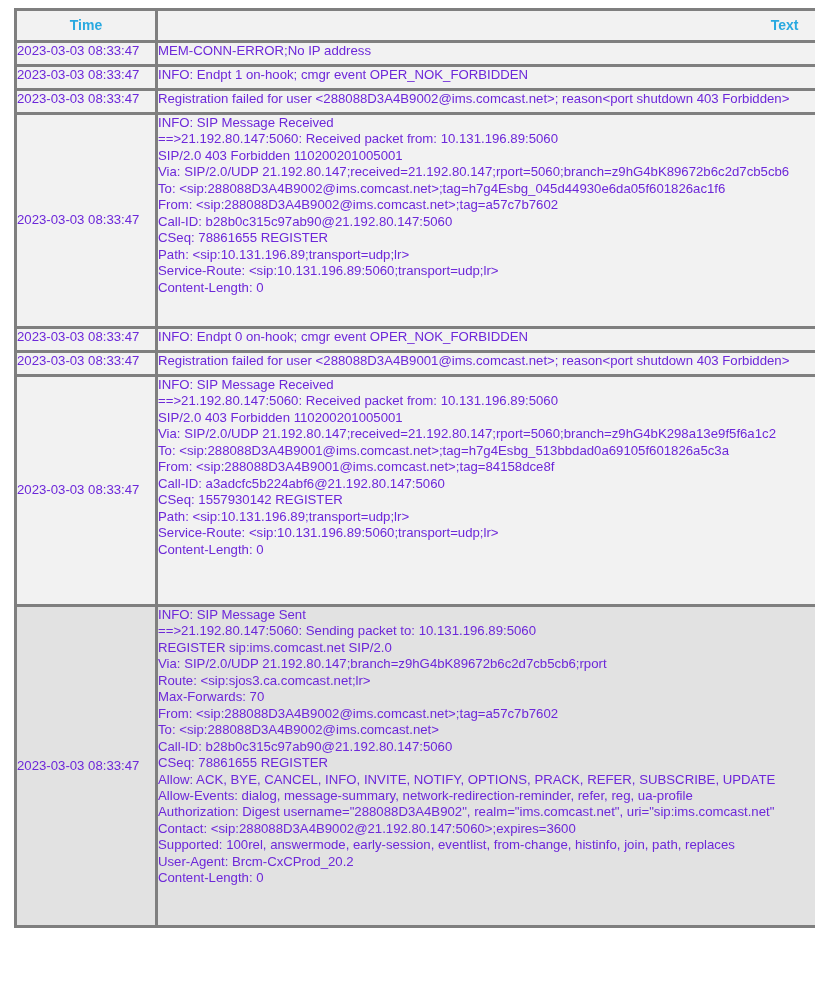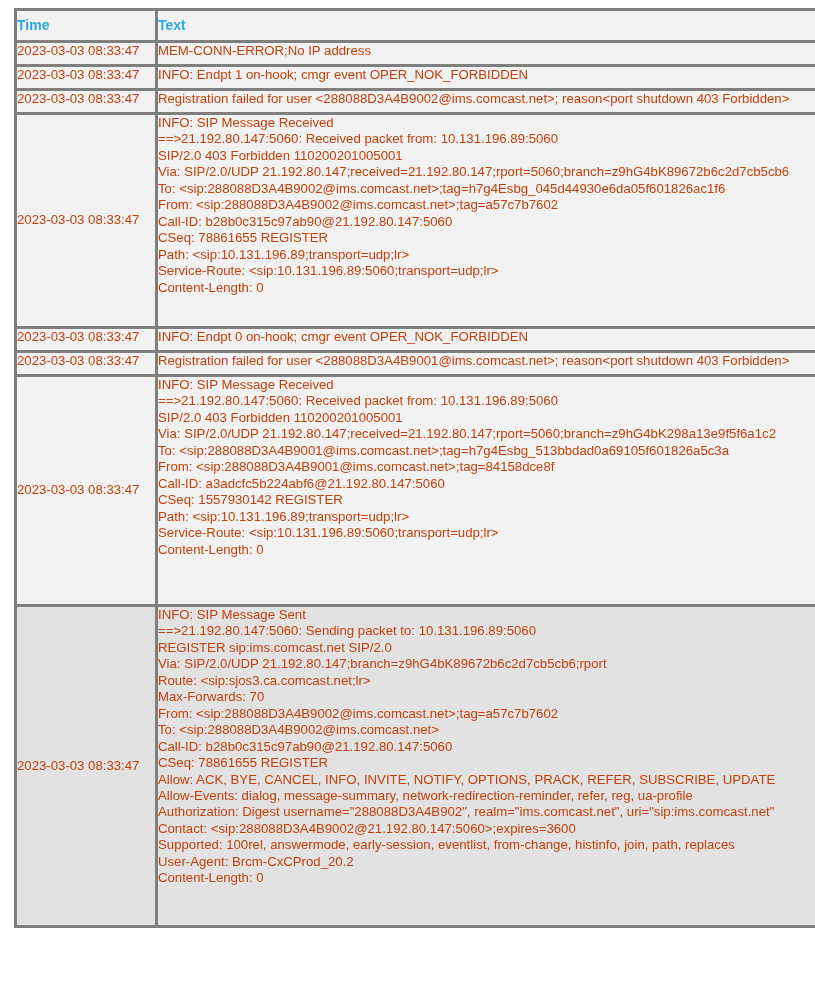--- a/index.html
+++ b/index.html
@@ -35,25 +35,25 @@
   col.c-text  { width: 1256px; }
 
   table.log-table th,
   table.log-table td {
     border-right: 3px solid #7f7f7f;
     border-bottom: 3px solid #7f7f7f;
     padding: 0;
     vertical-align: top;
     font-size: 13.2px;
     line-height: 16.5px;
-    color: #c2410c;
+    color: #6d28d9;
     background: #f2f2f2;
   }
   table.log-table th {
-    text-align: left;
+    text-align: center;
     font-weight: bold;
     color: #29a9e0;
     font-size: 14px;
     height: 29px;
     line-height: 29px;
     background: #f2f2f2;
     white-space: nowrap;
   }
   th .th-inner { display: block; }
 

